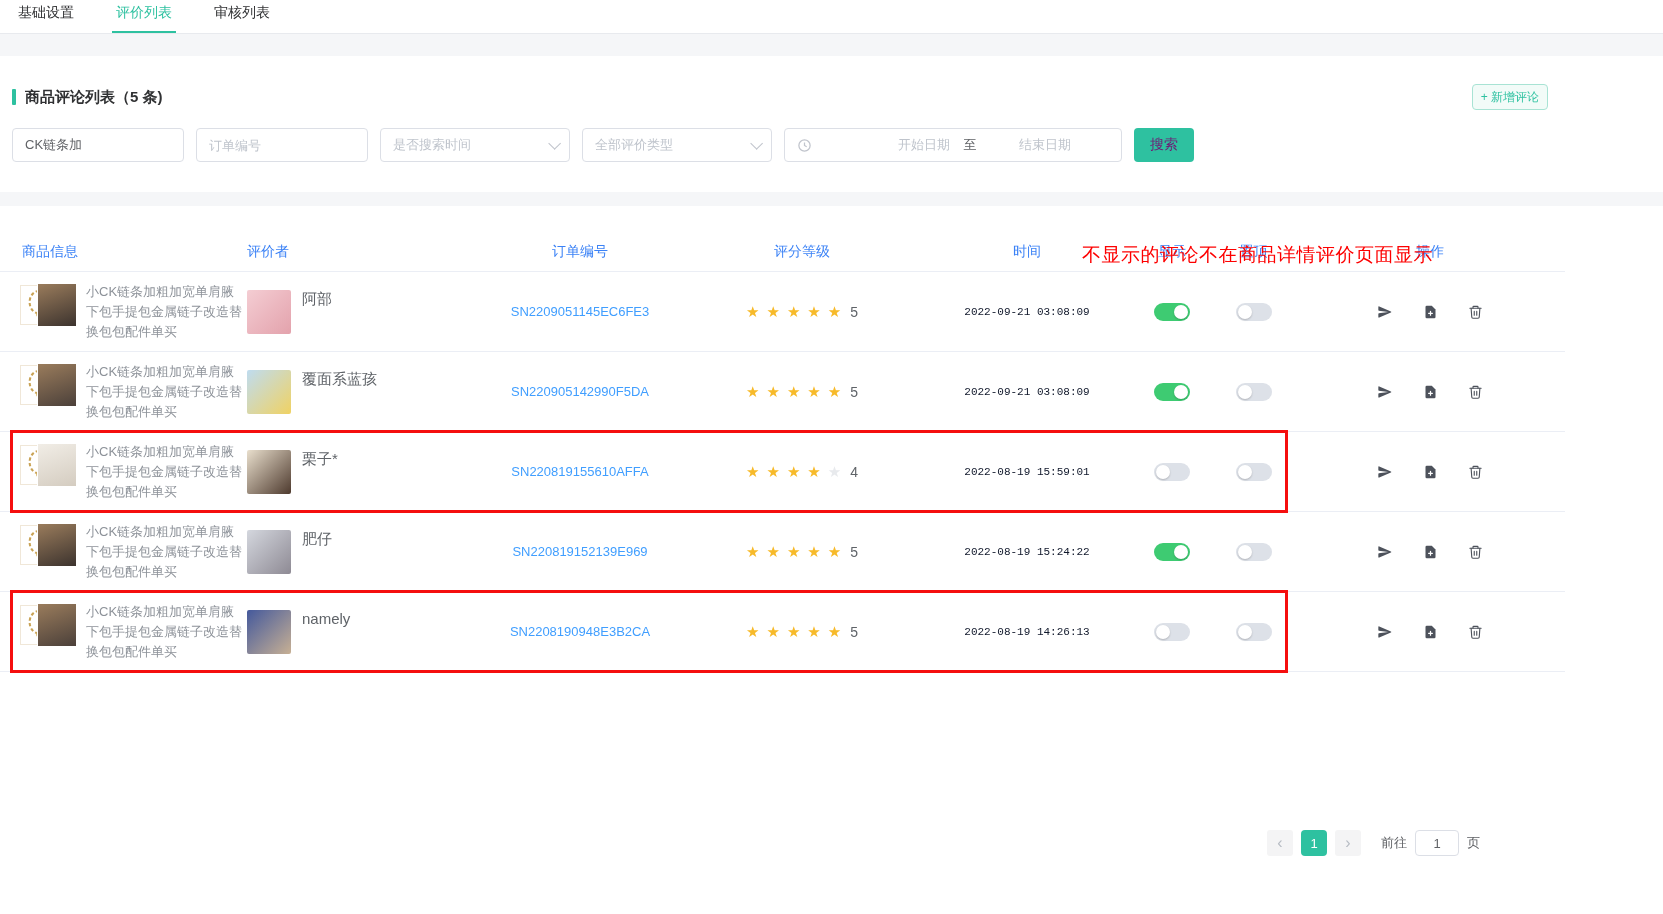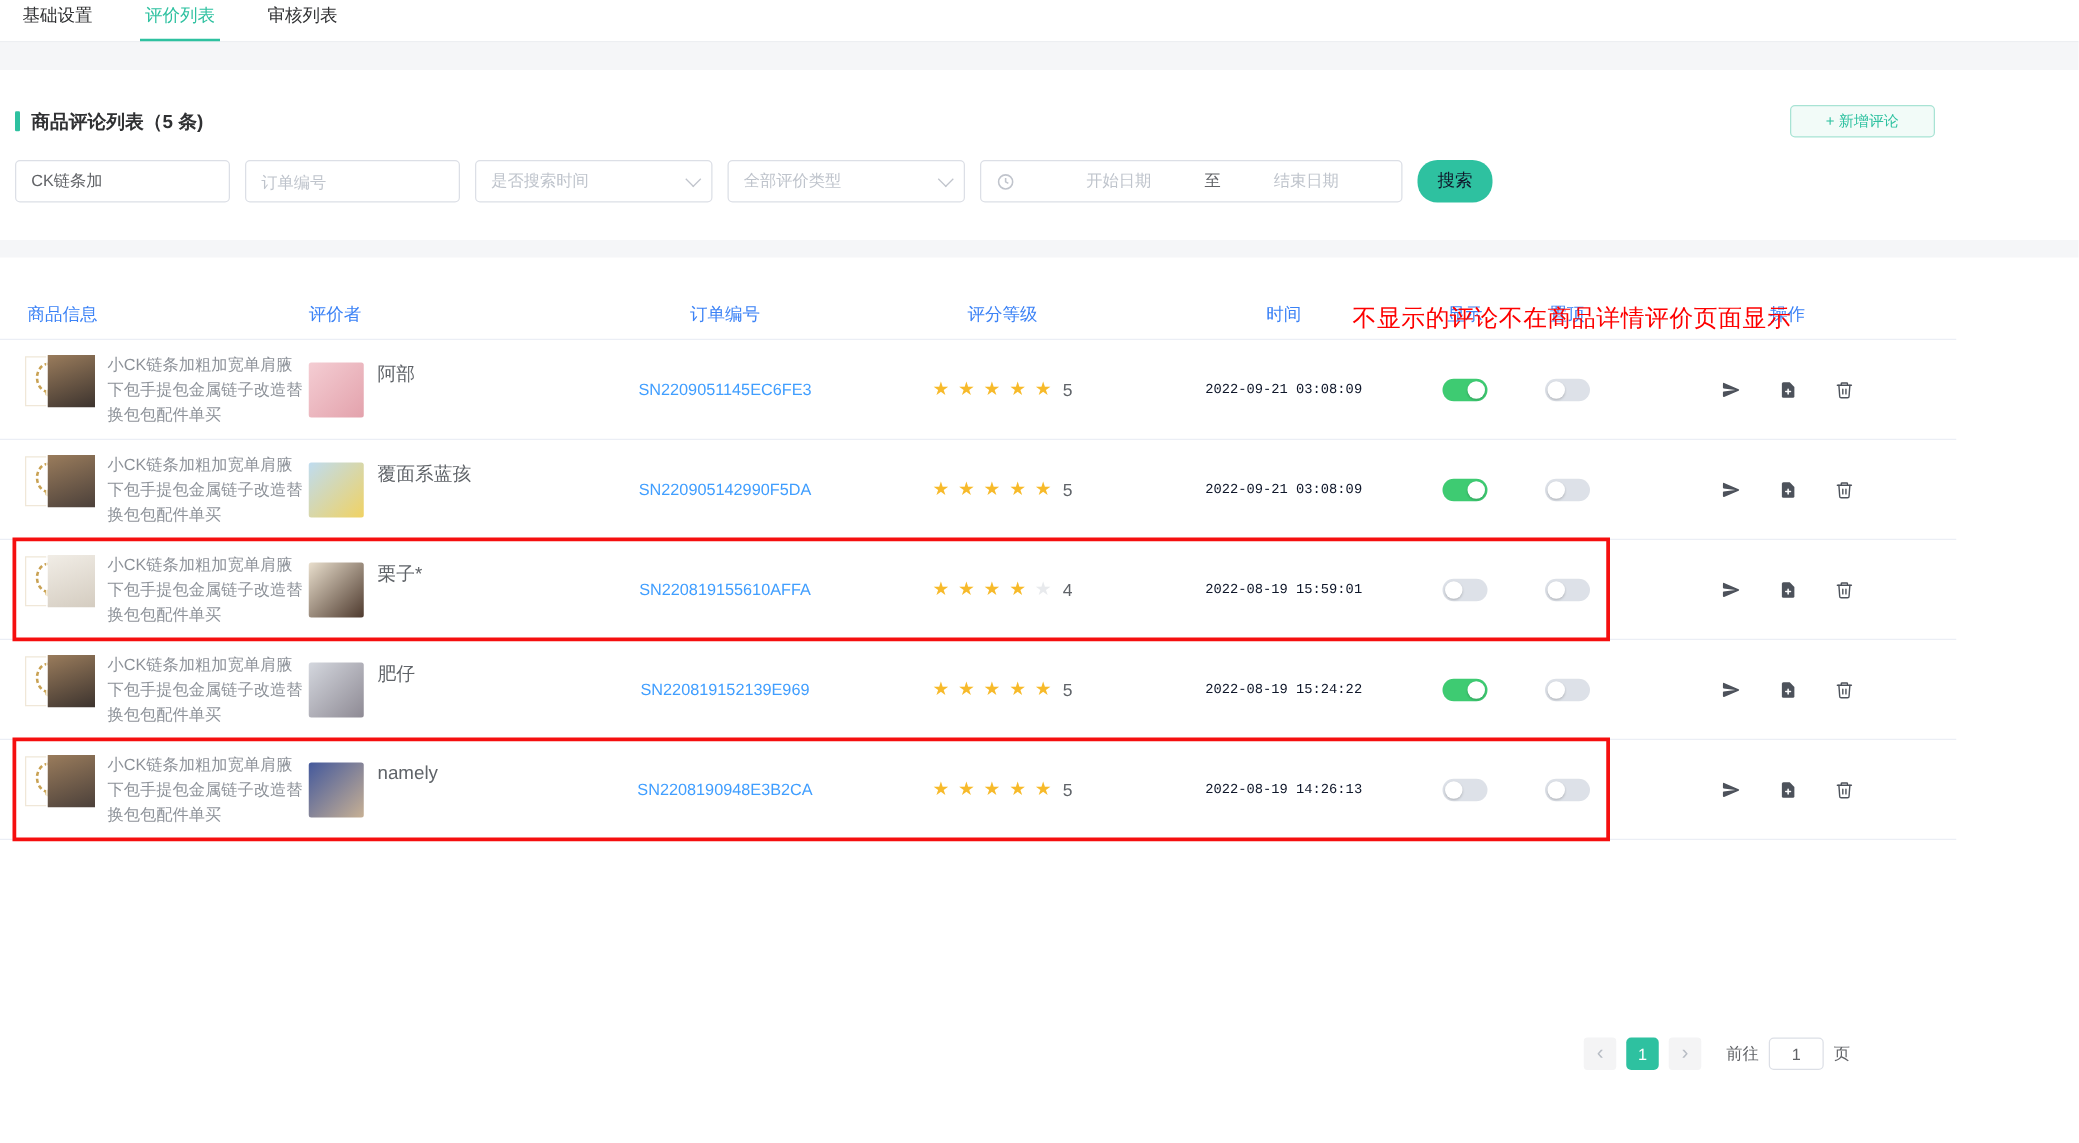--- a/index.html
+++ b/index.html
@@ -15,41 +15,41 @@
 
   .strip { background:#f5f6f8; }
   .strip.s1 { height:22px; }
   .strip.s2 { height:14px; }
 
   
   .filters-card { background:#fff; height:136px; padding-top:28px; }
   .sec-head { display:flex; align-items:center; padding:0 12px; }
   .sec-bar { width:4px; height:16px; background:#2ec1a0; border-radius:1px; }
   .sec-title { font-size:15px; font-weight:bold; color:#303133; margin-left:9px; }
-  .add-btn { margin-left:auto; margin-right:103px; height:26px; padding:0 28px;
+  .add-btn { margin-left:auto; margin-right:103px; height:26px; padding:0 8px;
     display:flex; align-items:center; font-size:12px; color:#2ec1a0;
     background:#f2fbf8; border:1px solid #a8e3d4; border-radius:4px; cursor:pointer; }
 
   .filter-row { display:flex; align-items:center; padding:0 12px; margin-top:18px; gap:12px; }
   .f-input, .f-select, .f-daterange { height:34px; border:1px solid #dcdfe6;
     border-radius:4px; background:#fff; font-size:13px; display:flex; align-items:center; }
   input.raw { border:none; outline:none; width:100%; height:100%; padding:0 12px;
     font-size:13px; color:#606266; font-family:inherit; background:transparent; }
   input.raw::placeholder { color:#bfc4cc; }
   .f-input { width:172px; }
   .f-select { width:190px; padding:0 12px; color:#bfc4cc; justify-content:space-between; cursor:pointer; }
   .chev { width:9px; height:9px; border-right:1px solid #c0c4cc; border-bottom:1px solid #c0c4cc;
     transform:rotate(45deg) translateY(-3px); }
   .f-daterange { width:338px; padding:0 12px; color:#bfc4cc; }
   .f-daterange .clock { margin-right:28px; display:flex; }
-  .f-daterange .dstart { width:110px; text-align:center; }
+  .f-daterange .dstart { width:110px; text-align:right; }
   .f-daterange .dsep { color:#606266; width:40px; text-align:center; }
   .f-daterange .dend { width:110px; text-align:center; }
-  .search-btn { height:34px; width:60px; background:#2ec1a0; color:#0f172a; font-size:14px;
-    border:none; border-radius:16px; cursor:pointer; font-family:inherit; }
+  .search-btn { height:34px; width:60px; background:#2ec1a0; color:#701a75; font-size:14px;
+    border:none; border-radius:4px; cursor:pointer; font-family:inherit; }
 
   
   .table-card { position:relative; background:#fff; height:708px; }
   .annotation { position:absolute; left:1082px; top:10px; font-size:19px; color:#fd0000;
     letter-spacing:0.5px; white-space:nowrap; }
 
   .thead, .trow { display:grid; width:1565px;
     grid-template-columns:247px 231px 204px 240px 210px 80px 83px 270px; }
   .thead { margin-top:26px; height:40px; align-items:center; border-bottom:1px solid #ebeef5;
     font-size:14px; color:#3b82f6; }

